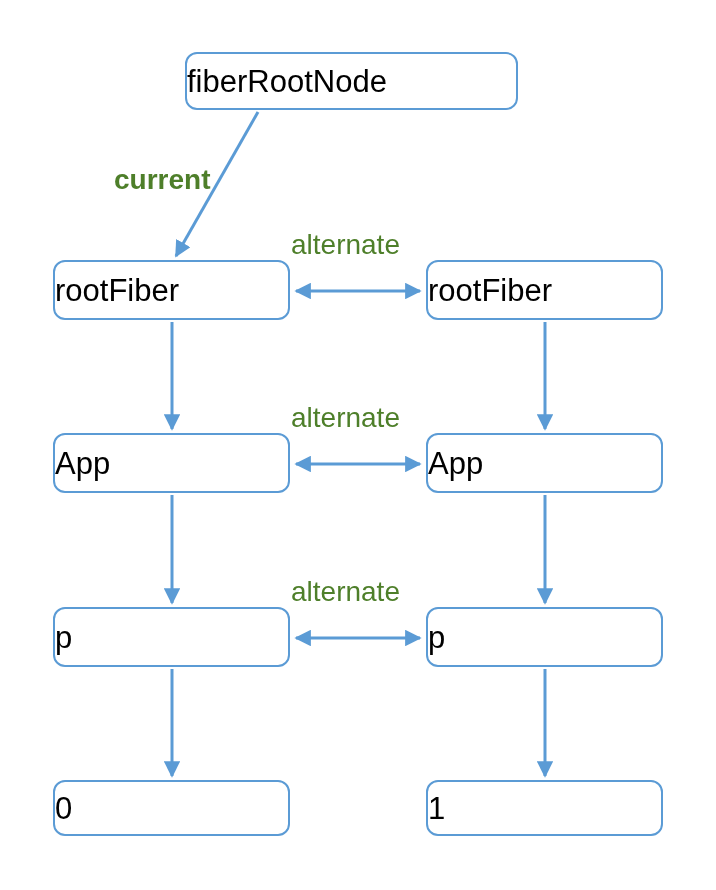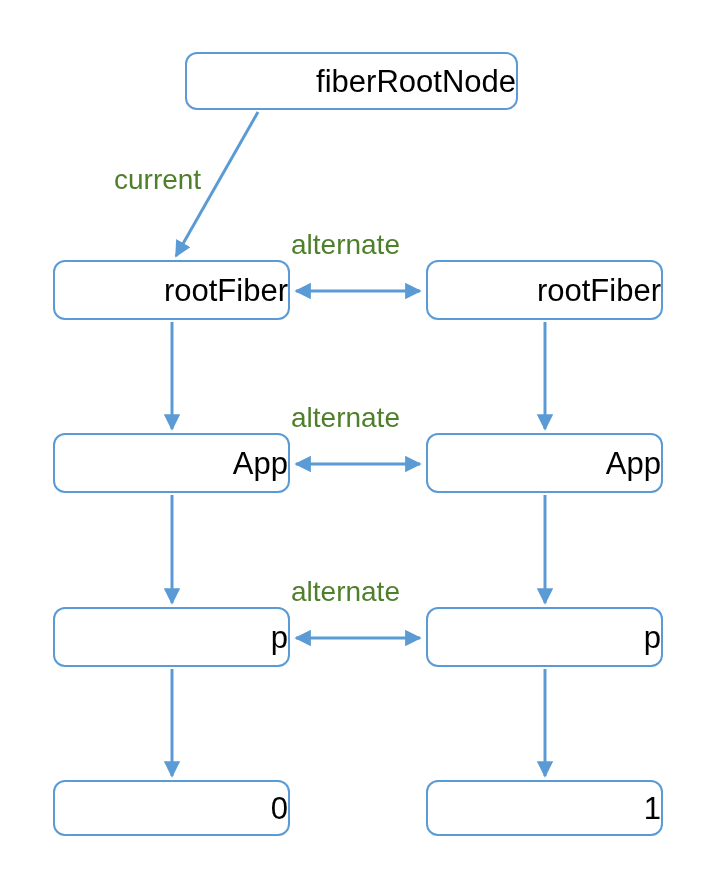--- a/index.html
+++ b/index.html
@@ -23,21 +23,21 @@
     height: 890px;
   }
   .node-box {
     position: absolute;
     box-sizing: border-box;
     border: 2px solid #5b9bd5;
     border-radius: 12px;
     background: #ffffff;
     display: flex;
     align-items: center;
-    justify-content: flex-end;
+    justify-content: flex-start;
     color: #000000;
     font-size: 31px;
     line-height: 1;
     font-family: "Liberation Sans", sans-serif;
     z-index: 2;
   }
   .edge-label {
     position: absolute;
     color: #4e7f2a;
     font-size: 28px;
@@ -106,21 +106,21 @@
   </div>
 
   <div class="node-box" style="left:53px; top:780px; width:237px; height:56px;">
     <span>0</span>
   </div>
 
   <div class="node-box" style="left:426px; top:780px; width:237px; height:56px;">
     <span>1</span>
   </div>
 
-  <div class="edge-label" style="left:114px; top:166px;">current</div>
+  <div class="edge-label" style="left:114px; top:166px;font-weight:bold;">current</div>
 
   <div class="edge-label" style="left:291px; top:231px;">alternate</div>
 
   <div class="edge-label" style="left:291px; top:404px;">alternate</div>
 
   <div class="edge-label" style="left:291px; top:578px;">alternate</div>
 
 </div>
 
 </body></html>

